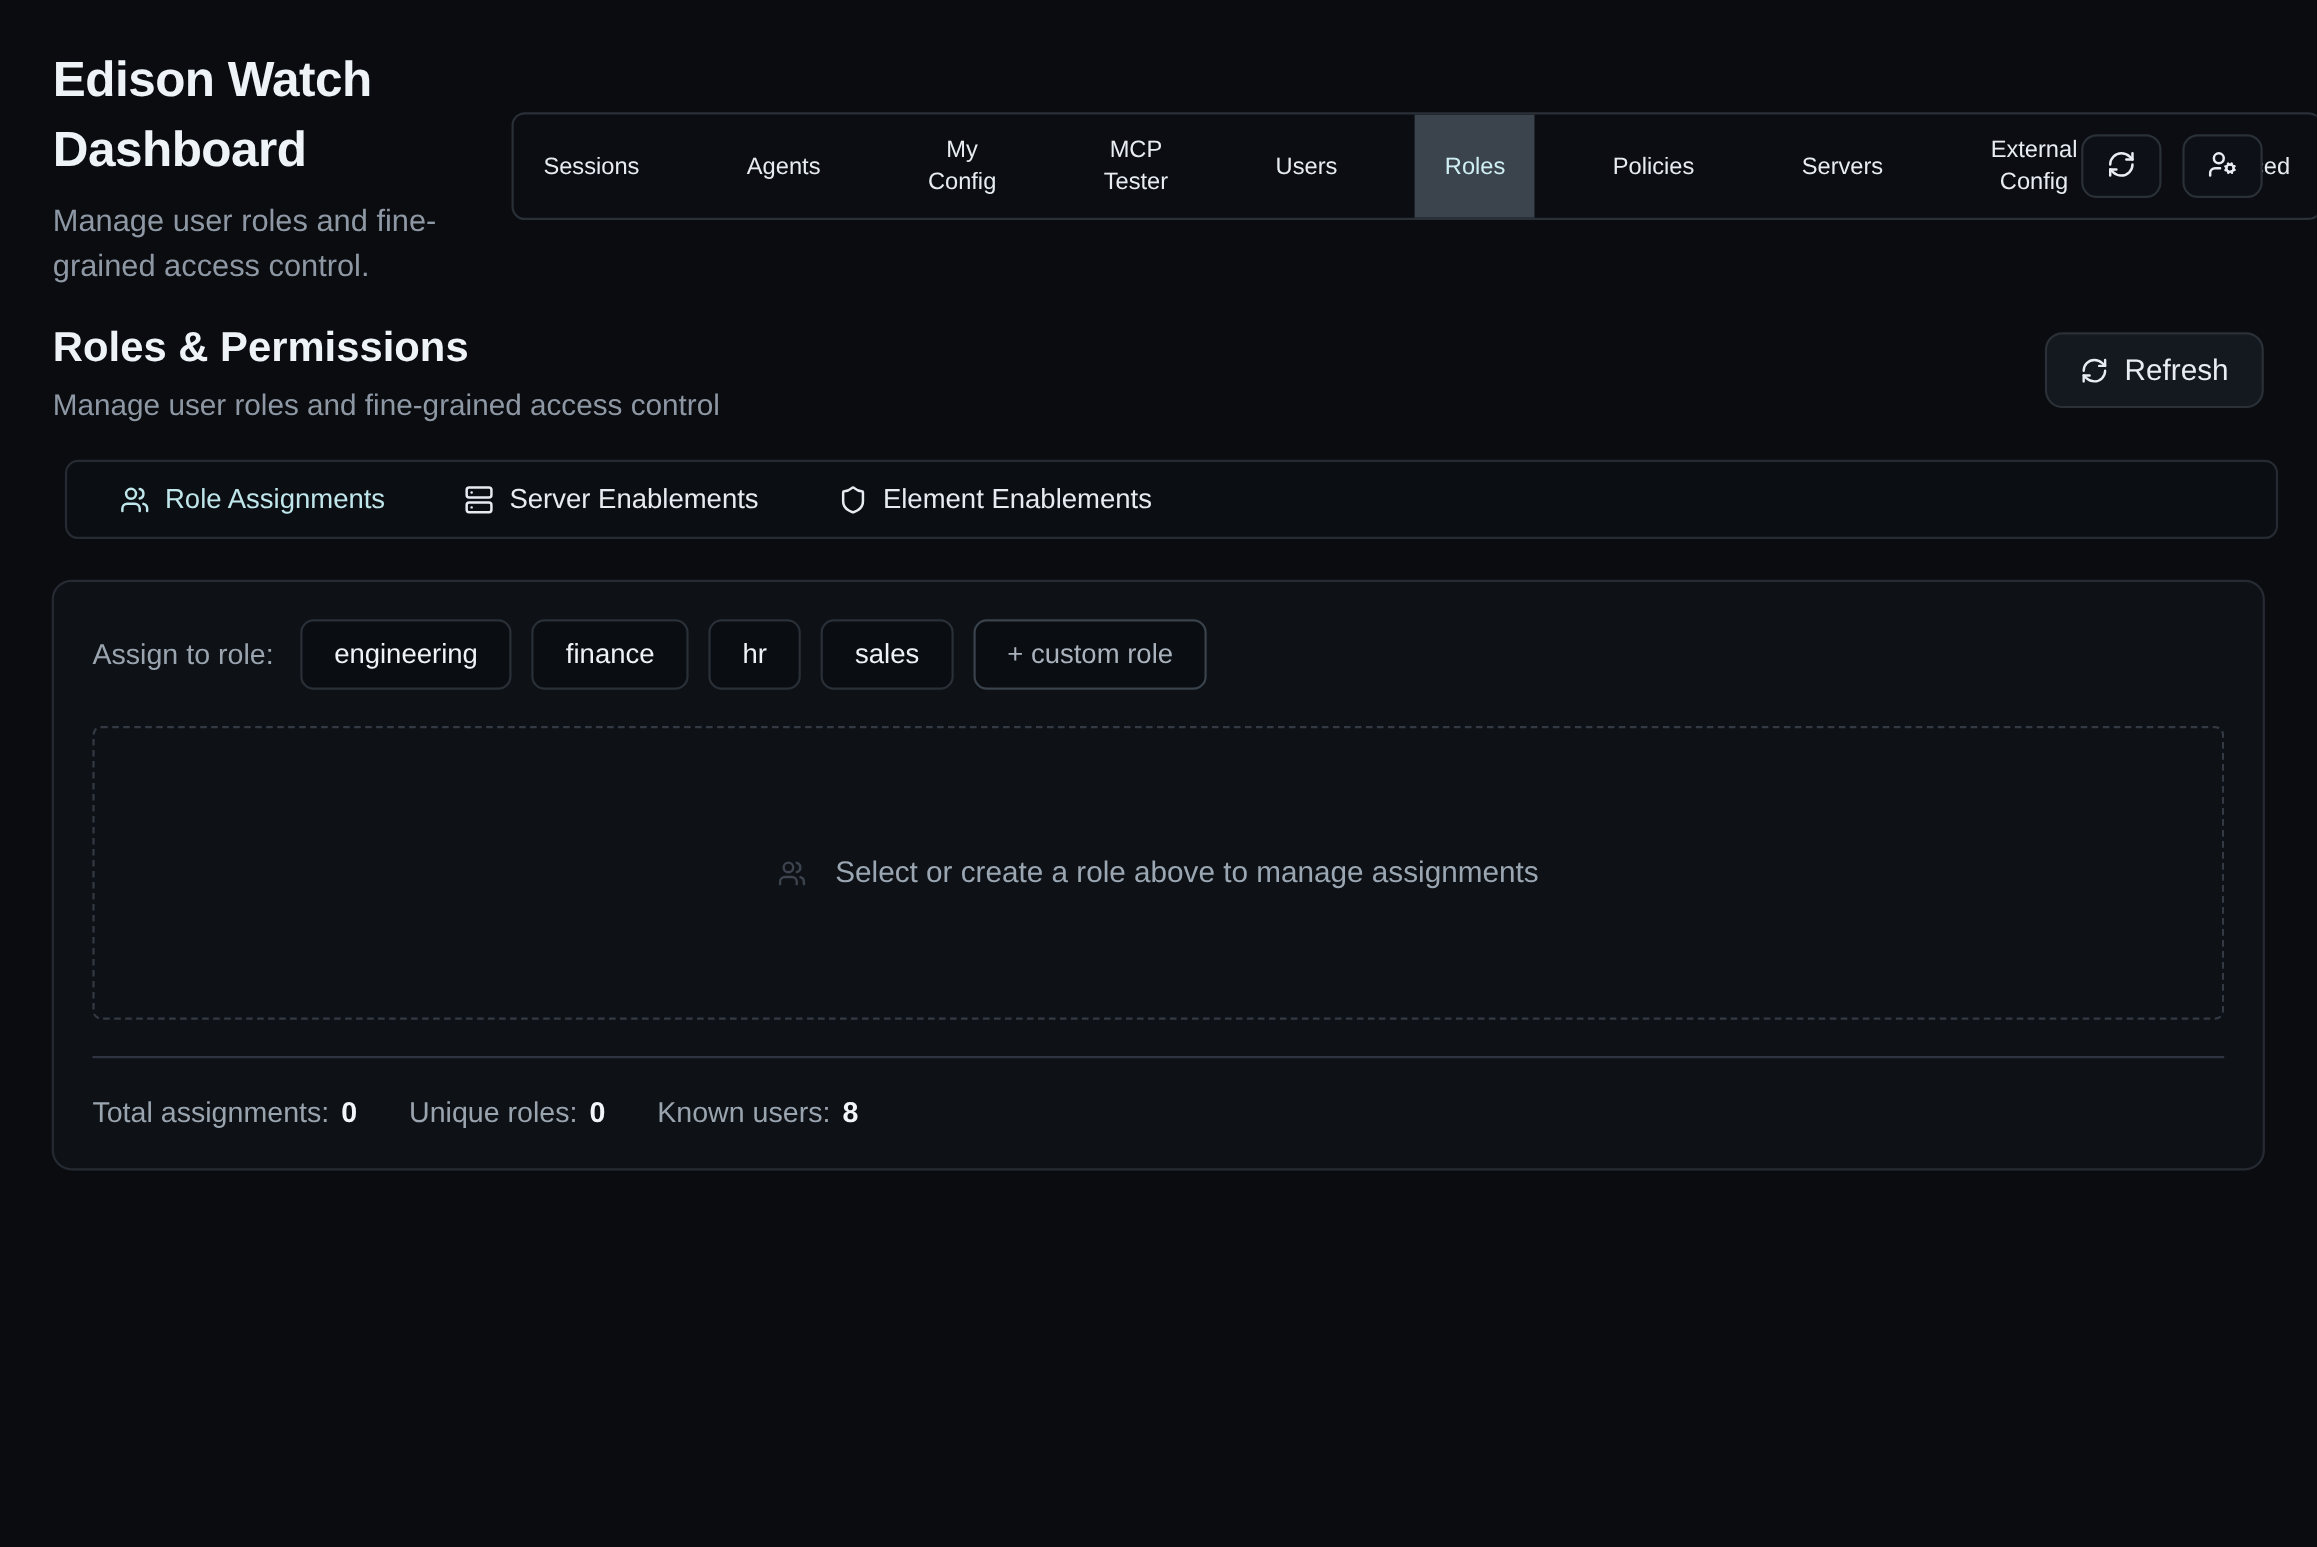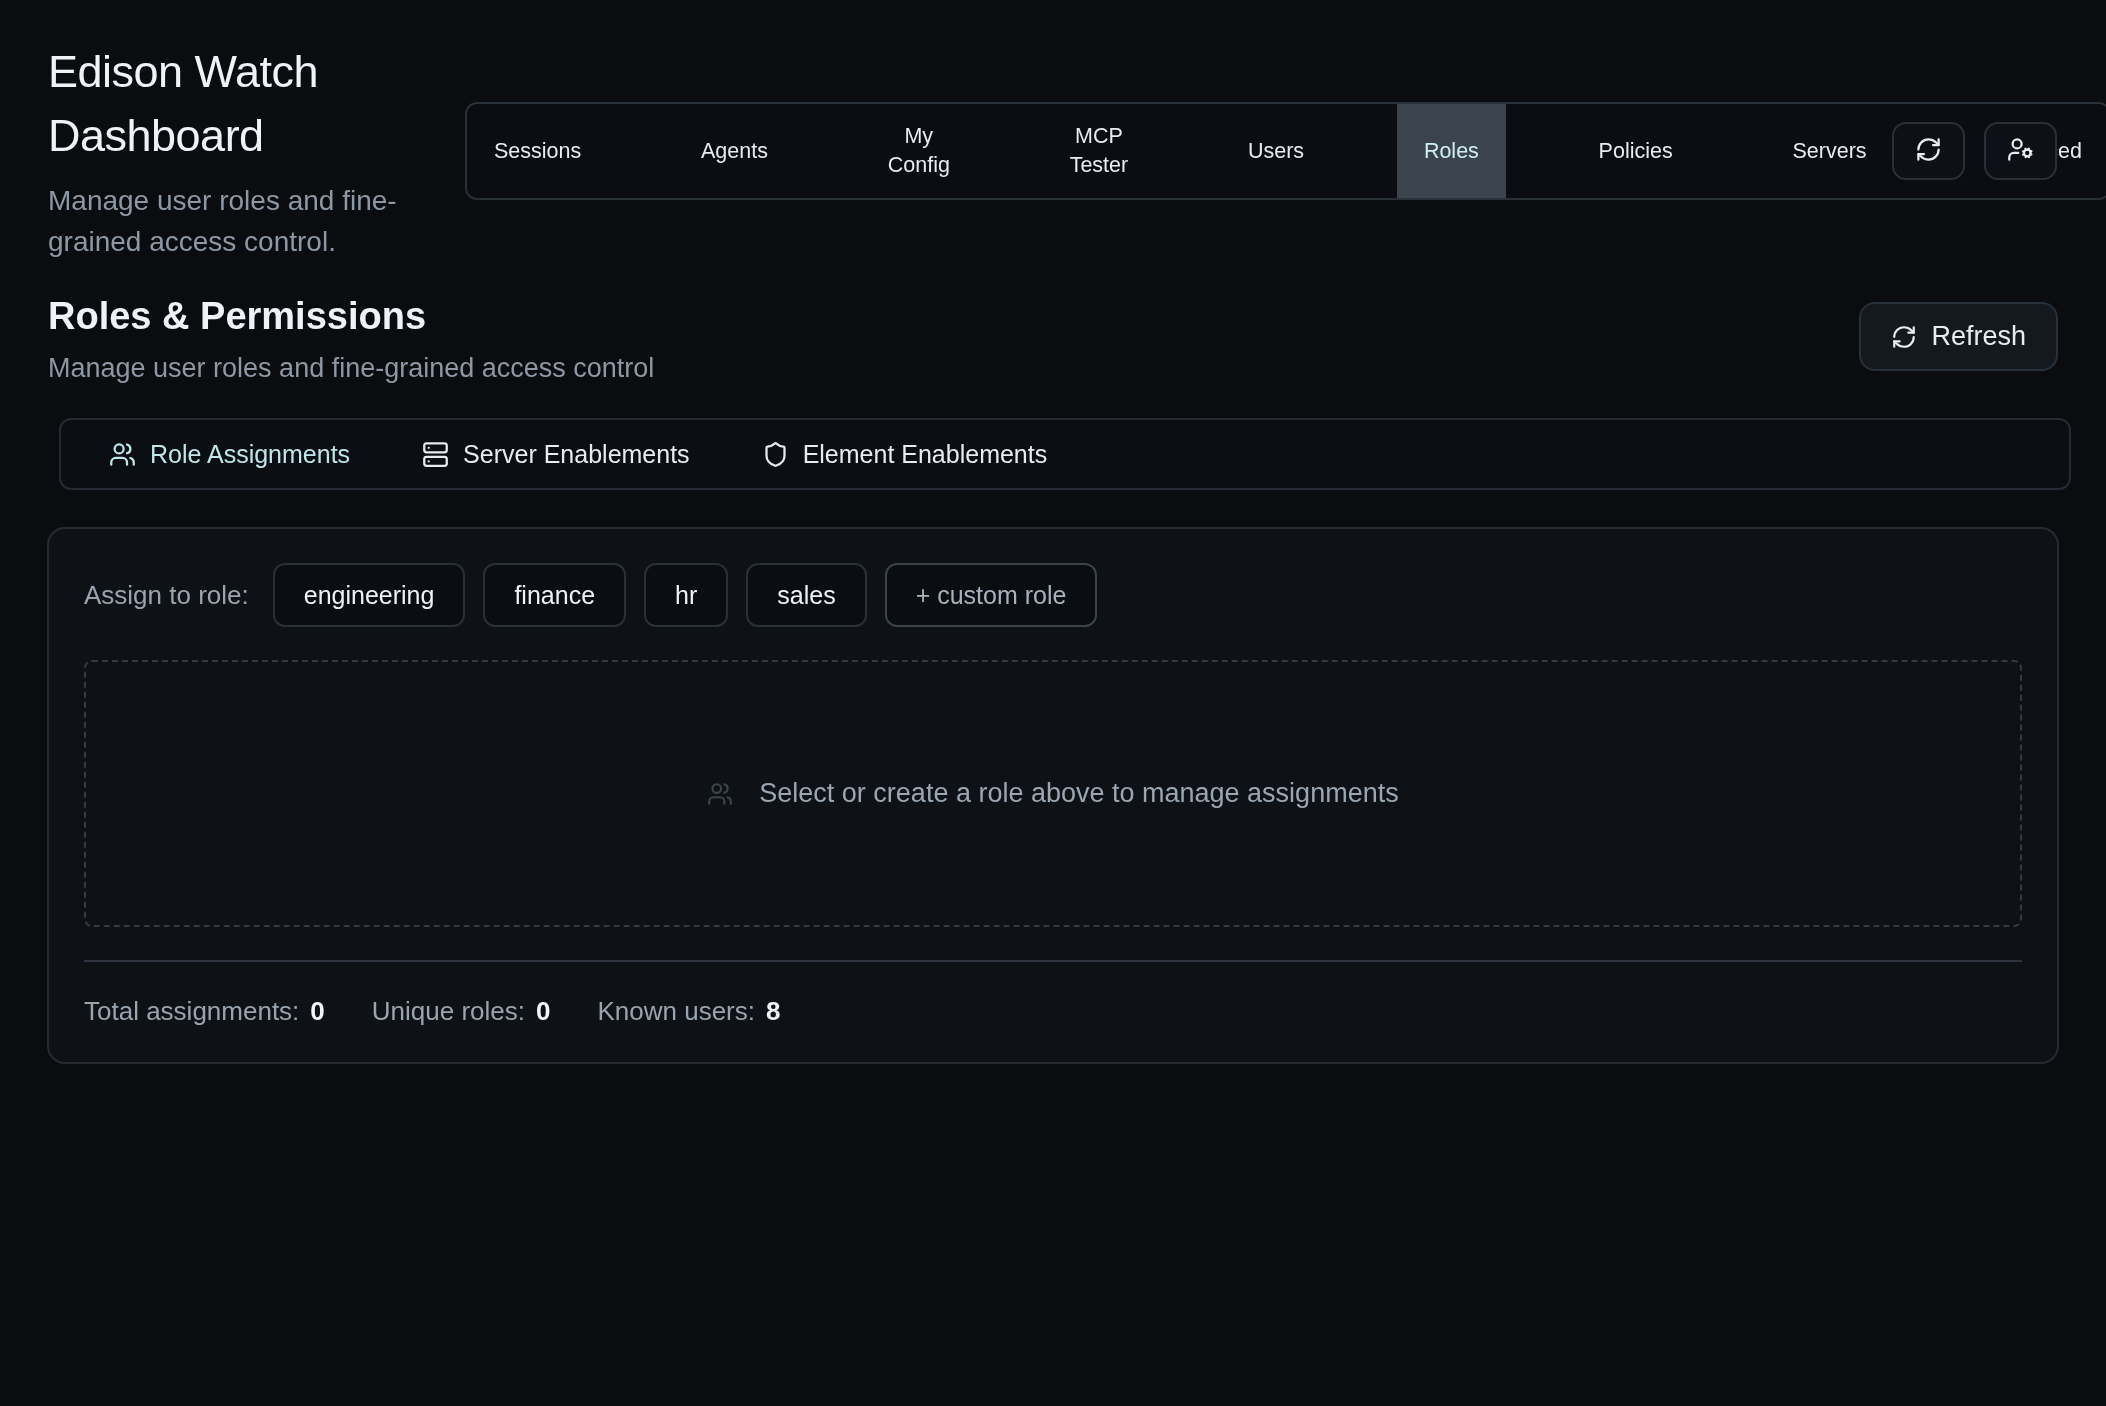--- a/index.html
+++ b/index.html
@@ -8,21 +8,21 @@
     width: 2106px; height: 1406px;
     font-family: "Liberation Sans", "DejaVu Sans", sans-serif;
     color: #e8edf3;
     overflow: hidden;
   }
   .page { position: relative; width: 2106px; height: 1406px; background: #0a0c10; }
 
   
   .header-left { position: absolute; left: 48px; top: 40px; width: 360px; }
   .app-title {
-    font-size: 45px; font-weight: 400; line-height: 64px;
+    font-size: 45px; font-weight: 700; line-height: 64px;
     letter-spacing: -0.5px; color: #eef3f8;
   }
   .app-sub { margin-top: 12px; font-size: 28px; line-height: 41px; color: #8e98a4; }
 
   .nav {
     position: absolute; left: 465px; top: 102px; width: 1646px; height: 98px;
     border: 2px solid #2a3037; border-radius: 12px;
     display: flex; align-items: stretch; justify-content: space-between;
     overflow: hidden; background: #0b0d12;
   }
@@ -130,20 +130,23 @@
           <span>Users</span>
         </button>
         <button class="nav-tab active">
           <span>Roles</span>
         </button>
         <button class="nav-tab">
           <span>Policies</span>
         </button>
         <button class="nav-tab">
           <span>Servers</span>
+        </button>
+        <button class="nav-tab">
+          <span class="stack">External Config</span>
         </button>
         <button class="nav-tab">
           <span>Advanced</span>
         </button>
       </nav>
 
     <div class="nav-actions" id="nav-actions">
         <button class="icon-btn">
           <span><svg viewBox="0 0 24 24" fill="none" stroke="currentColor" stroke-width="2" stroke-linecap="round" stroke-linejoin="round">
               <path d="M3 12a9 9 0 0 1 9-9 9.75 9.75 0 0 1 6.74 2.74L21 8"></path>

